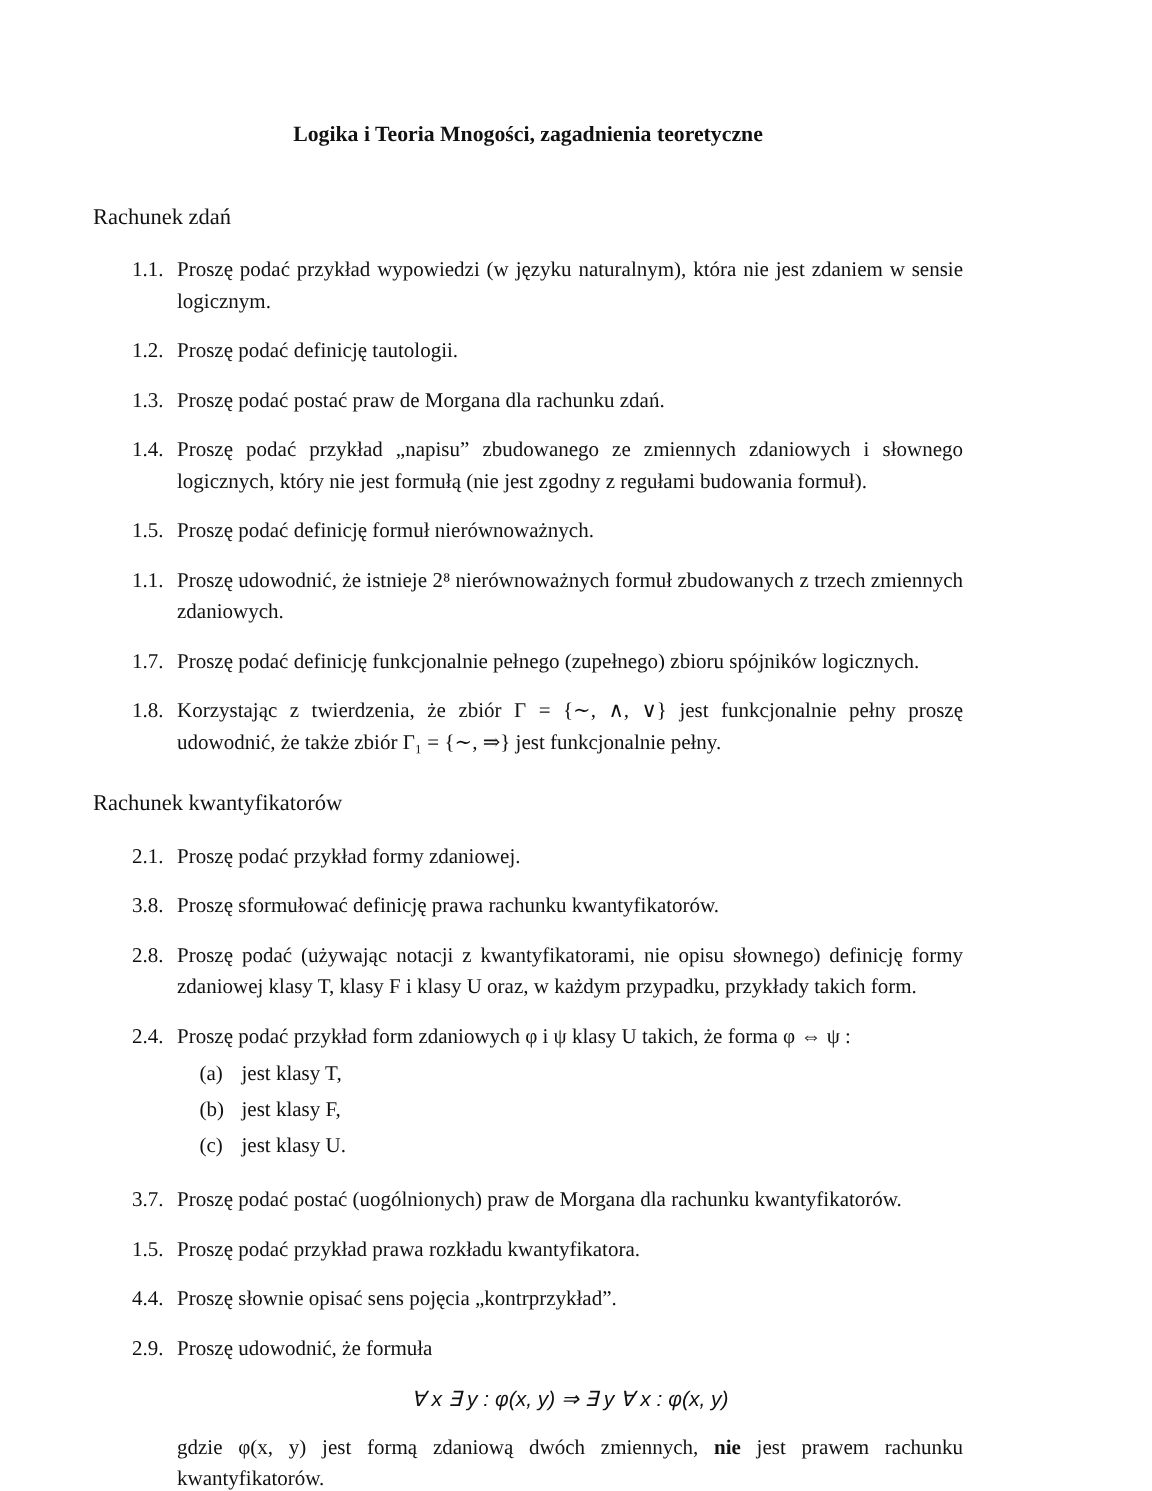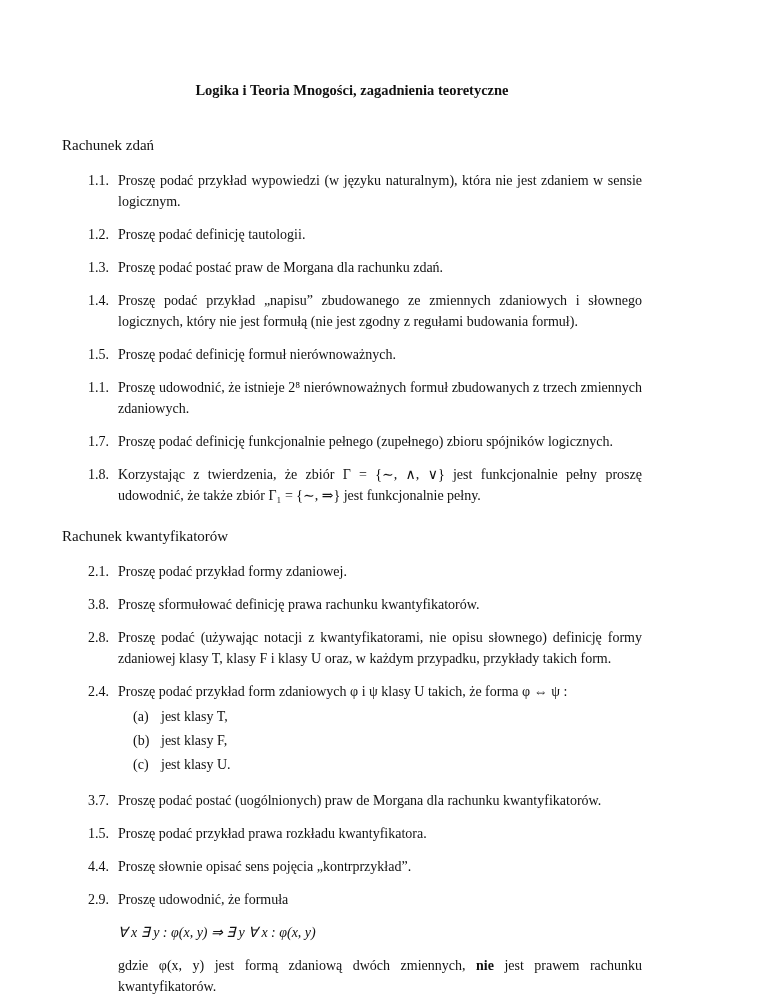--- a/index.html
+++ b/index.html
@@ -51,22 +51,23 @@
   }
   .subitem {
     display: flex;
     margin: 0 0 3px 0;
   }
   .sublabel {
     flex: 0 0 28px;
     width: 28px;
   }
   .formula {
+    text-align: center;
     margin: 12px 0 12px 0;
-    font-family: Liberation Serif, serif;
+    font-family: Liberation Sans, sans-serif;
     font-style: italic;
     font-size: 14px;
   }
   b { font-weight: bold; }
 </style>
 </head>
 <body>
 
 <div class="page">
 

